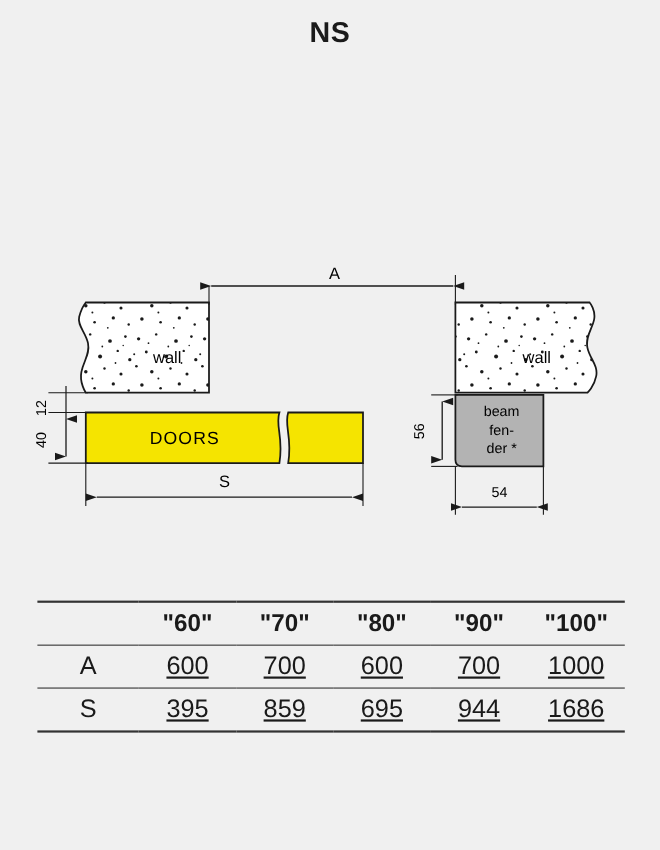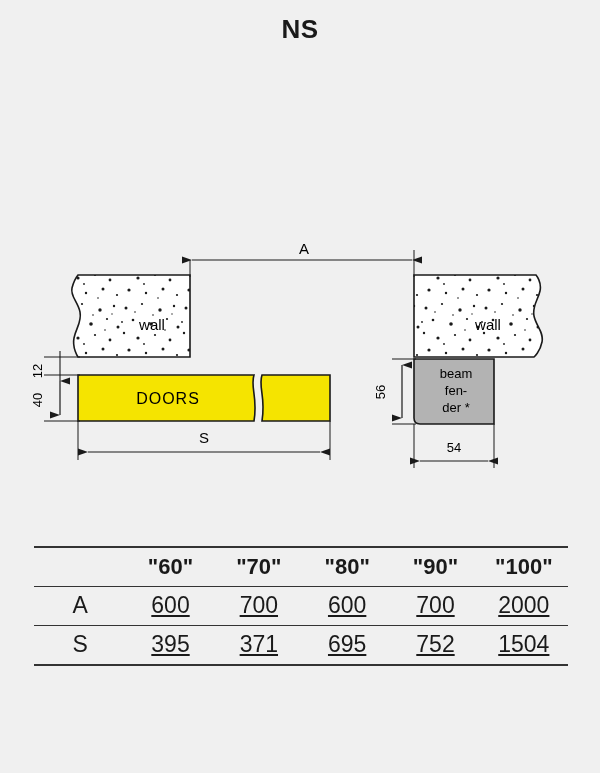--- a/index.html
+++ b/index.html
@@ -222,25 +222,25 @@
         <th class="colhead">"80"</th>
         <th class="colhead">"90"</th>
         <th class="colhead">"100"</th>
       </tr>
       <tr class="data-row">
         <td class="rowlabel">A</td>
         <td class="val">600</td>
         <td class="val">700</td>
         <td class="val">600</td>
         <td class="val">700</td>
-        <td class="val">2000</td>
+        <td class="val">1000</td>
       </tr>
       <tr class="data-row">
         <td class="rowlabel">S</td>
         <td class="val">395</td>
-        <td class="val">371</td>
+        <td class="val">859</td>
         <td class="val">695</td>
-        <td class="val">752</td>
-        <td class="val">1504</td>
+        <td class="val">944</td>
+        <td class="val">1686</td>
       </tr>
     </tbody>
   </table>
 </div>
 
 </body></html>

